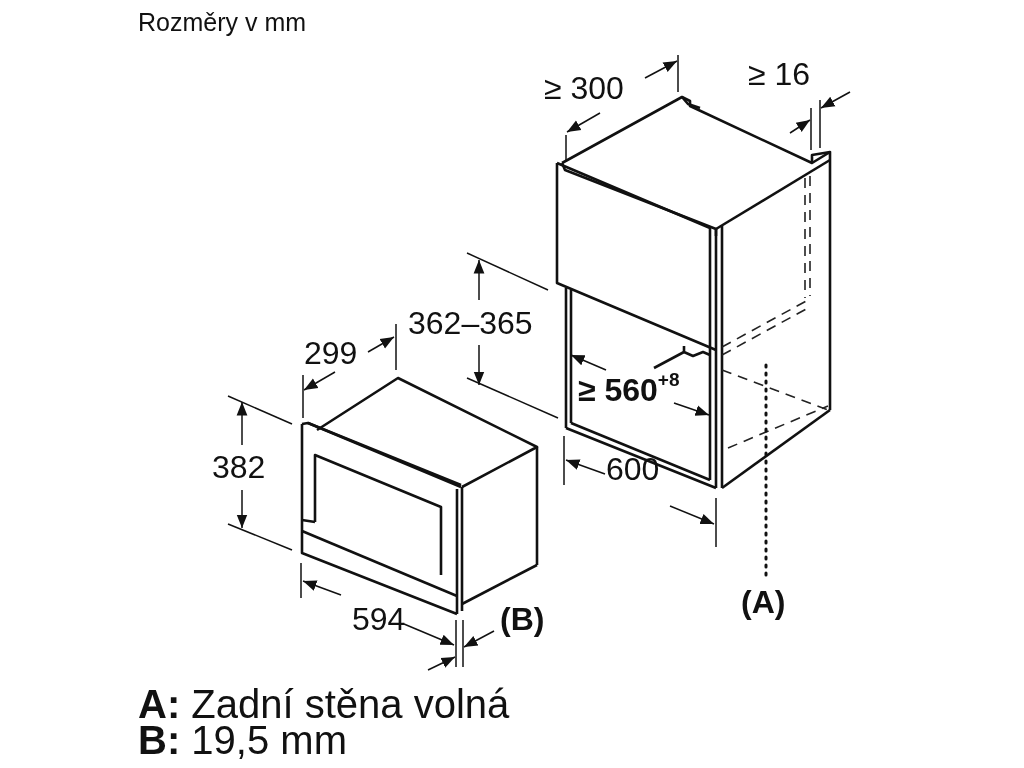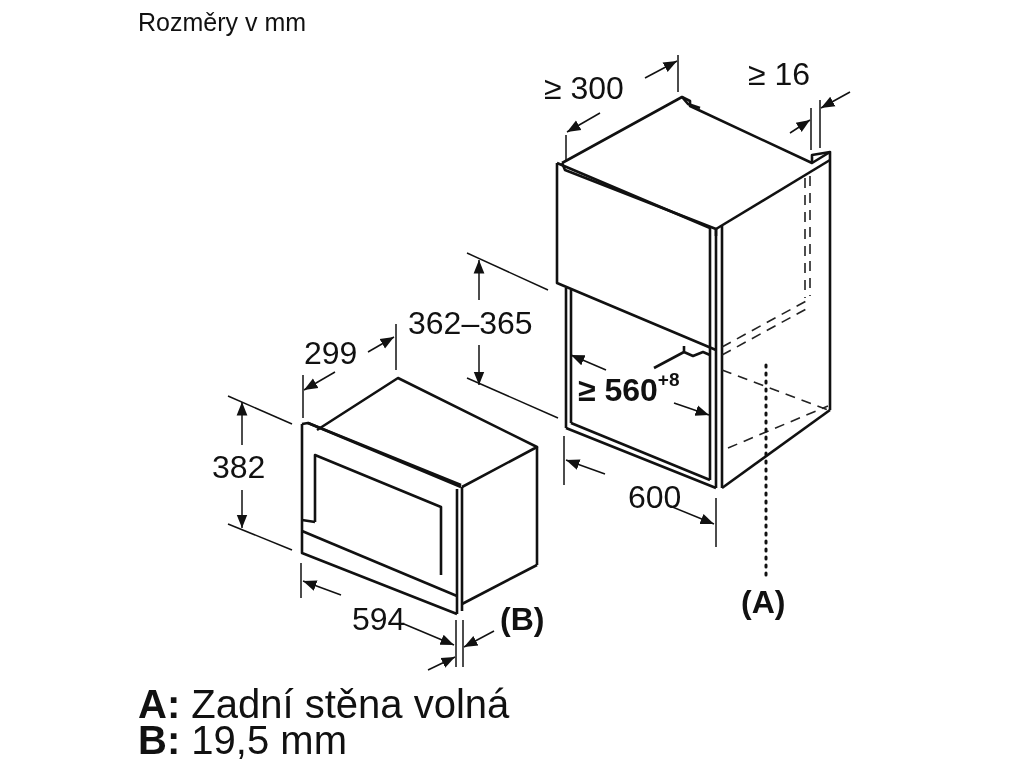--- a/index.html
+++ b/index.html
@@ -128,21 +128,21 @@
 </svg>
 
 <div class="t title">Rozměry v mm</div>
 
 <div class="t dim" style="left:544px; top:72px;">≥ 300</div>
 <div class="t dim" style="left:748px; top:58px;">≥ 16</div>
 <div class="t dim" style="left:408px; top:307px;">362–365</div>
 <div class="t dim" style="left:578px; top:374px;font-weight:bold;">
   <span>≥ 560</span><span class="sup">+8</span>
 </div>
-<div class="t dim" style="left:606px; top:481px;margin-left:22px;">600</div>
+<div class="t dim" style="left:606px; top:453px;">600</div>
 <div class="t dim" style="left:304px; top:337px;">299</div>
 <div class="t dim" style="left:212px; top:451px;">382</div>
 <div class="t dim" style="left:352px; top:603px;">594</div>
 
 <div class="t dim bold" style="left:500px; top:603px;">(B)</div>
 <div class="t dim bold" style="left:741px; top:586px;">(A)</div>
 
 <div class="t legend" style="top:684px;">
   <span class="key">A:</span>
   <span>Zadní stěna volná</span>

